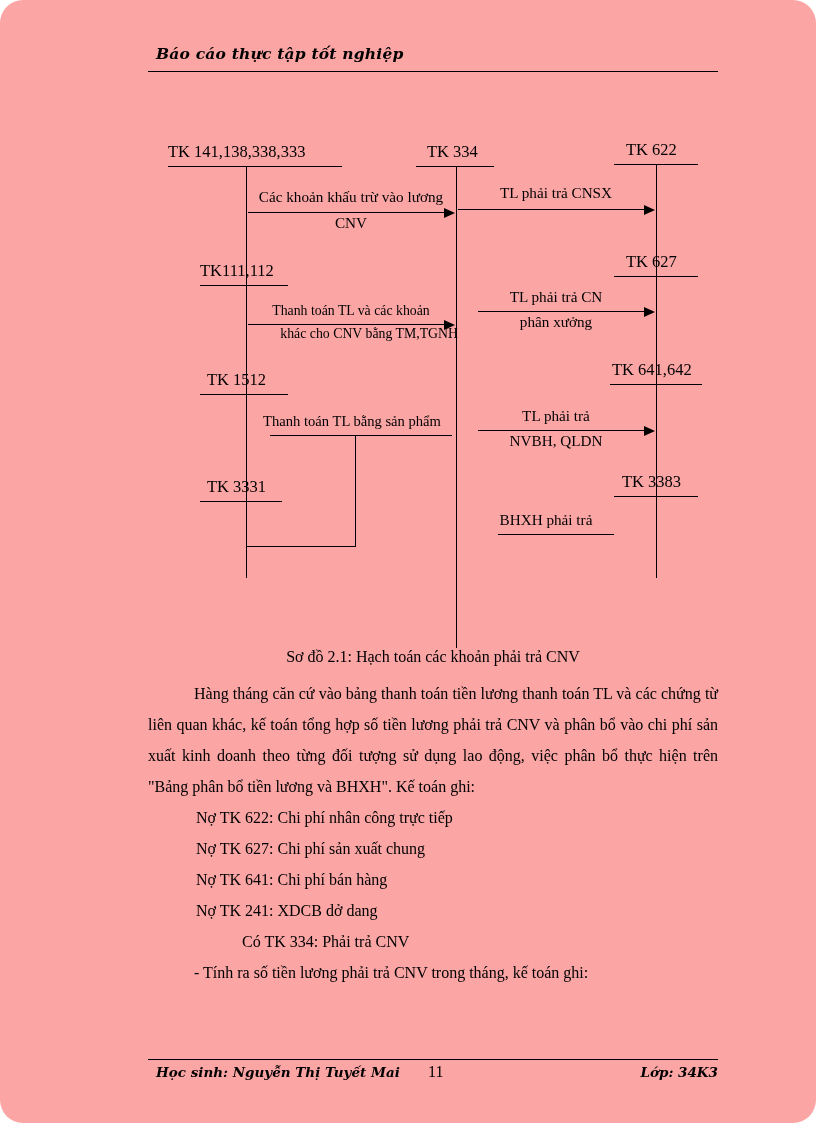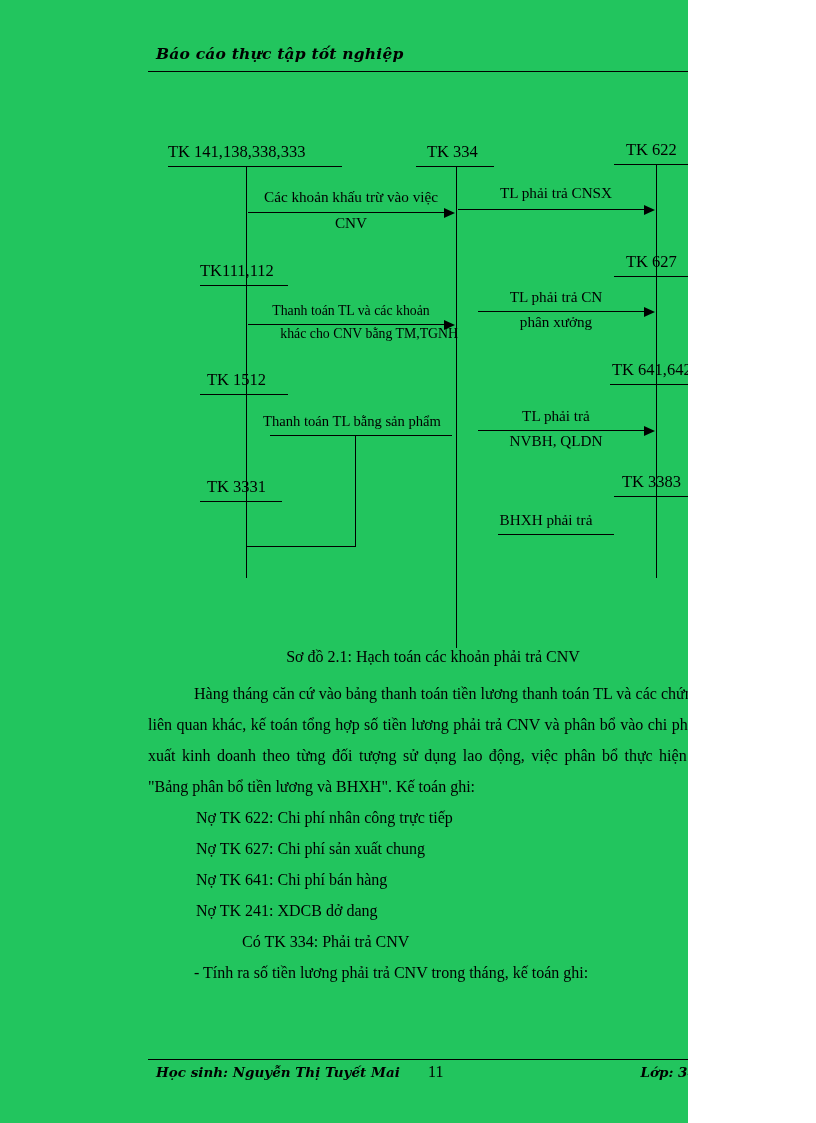--- a/index.html
+++ b/index.html
@@ -6,24 +6,25 @@
     margin: 0;
     padding: 0;
     background: #ffffff;
   }
   body {
     font-family: "Liberation Serif", "DejaVu Serif", serif;
     color: #000000;
   }
   #page {
     position: relative;
-    width: 688px;
+    width: 816px;
     height: 1123px;
-    background: #22c55e;
+    background: #fca5a5;
     overflow: hidden;
+    border-radius: 23px;
   }
 
   
   #header-area {
     position: absolute;
     left: 148px;
     top: 44px;
     width: 570px;
     height: 34px;
   }
@@ -200,21 +201,21 @@
     <div class="hline" style="left:614px; top:276px; width:84px;"></div>
 
     <div class="acct-label" style="left:612px; top:362px;">TK 641,642</div>
     <div class="hline" style="left:610px; top:384px; width:92px;"></div>
 
     <div class="acct-label" style="left:622px; top:474px;">TK 3383</div>
     <div class="hline" style="left:614px; top:496px; width:84px;"></div>
 
     <div class="vline" style="left:656px; top:164px; height:414px;"></div>
 
-    <div class="flow-text big" style="left:246px; top:188px; width:210px;">Các khoản khấu trừ vào việc</div>
+    <div class="flow-text big" style="left:246px; top:188px; width:210px;">Các khoản khấu trừ vào lương</div>
     <div class="hline-thin" style="left:248px; top:212px; width:198px;"></div>
     <div class="arrow-head" style="left:444px; top:208px;"></div>
     <div class="flow-text big" style="left:246px; top:214px; width:210px;">CNV</div>
 
     <div class="flow-text" style="left:246px; top:303px; width:210px;">Thanh toán TL và các khoản</div>
     <div class="hline-thin" style="left:248px; top:324px; width:198px;"></div>
     <div class="arrow-head" style="left:444px; top:320px;"></div>
     <div class="flow-text" style="left:246px; top:326px; width:212px;text-align:right;">khác cho CNV bằng TM,TGNH</div>
 
     <div class="flow-text" style="left:246px; top:413px; width:212px; font-size:14.6px;">Thanh toán TL bằng sản phẩm</div>

